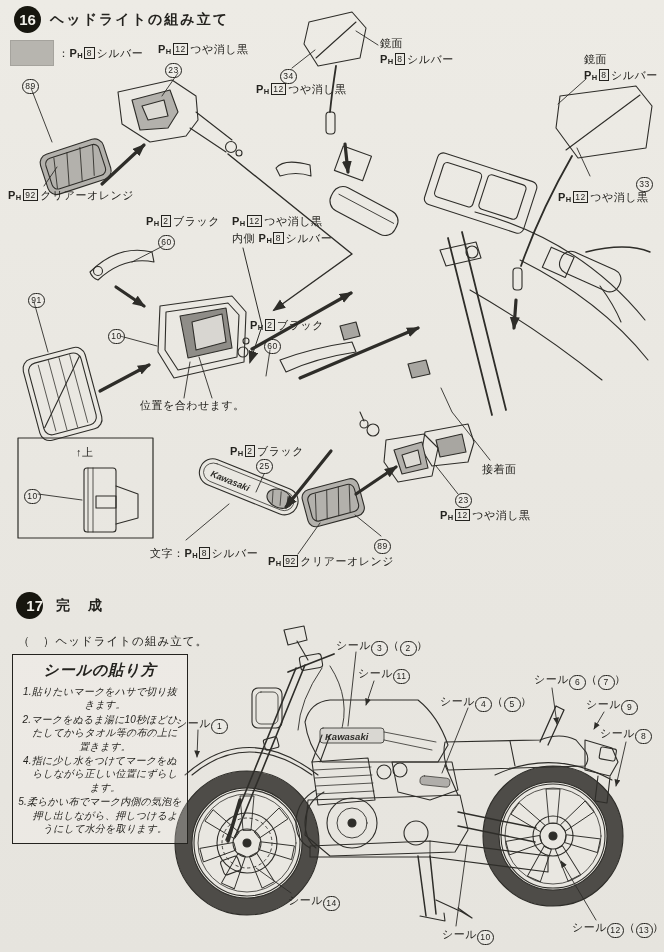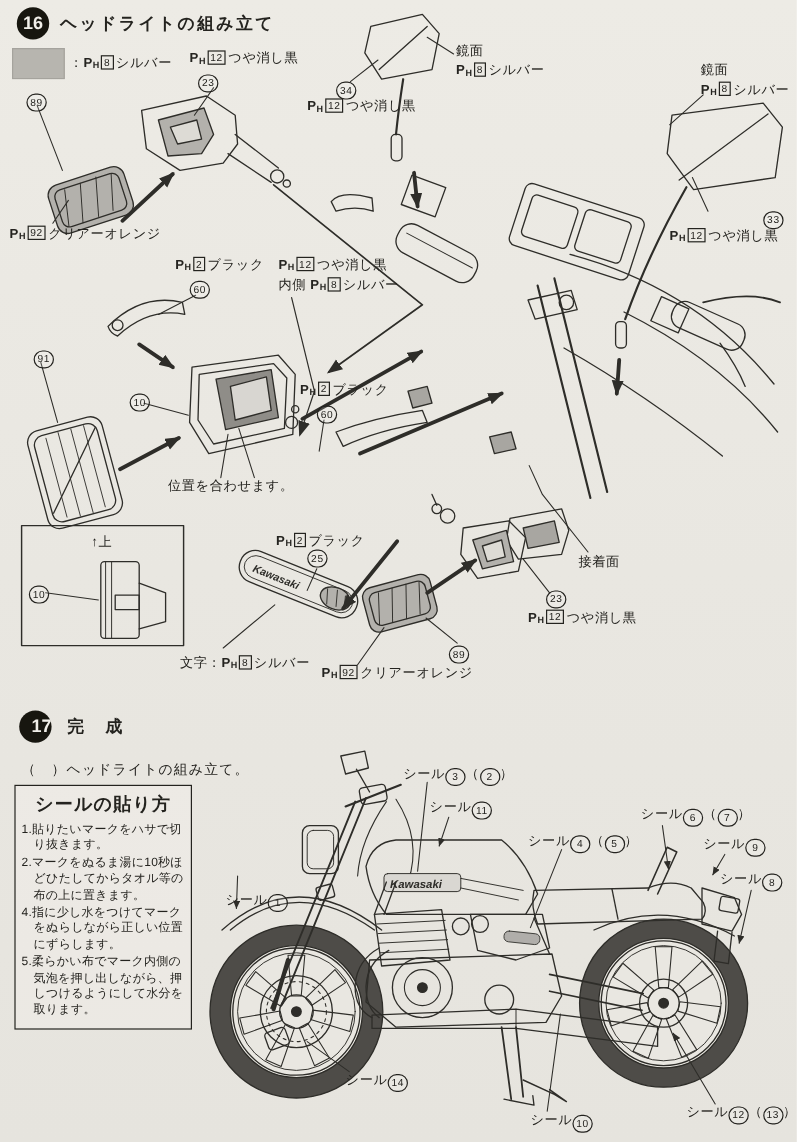--- a/index.html
+++ b/index.html
@@ -24,27 +24,27 @@
   .phH{font-weight:bold;font-size:7.5px;vertical-align:-1px;}
   .pbox{display:inline-block;border:1px solid #24231f;font-size:8.5px;line-height:10px;
         padding:0 1.5px;margin:0 2px 0 1px;vertical-align:1px;}
   .circ{display:inline-flex;align-items:center;justify-content:center;
         min-width:13px;height:13px;border:1px solid #24231f;border-radius:9px;
         font-size:8.5px;line-height:12px;padding:0 1px;vertical-align:-2px;
         background:rgba(255,255,255,0.15);}
   .swatch{position:absolute;left:10px;top:40px;width:44px;height:26px;background:#b7b5af;
         box-shadow:inset 0 0 0 1px #a5a39d;}
   #howto{
-    position:absolute;left:12px;top:654px;width:148px;
+    position:absolute;left:12px;top:654px;width:176px;
     border:1.2px solid #24231f;background:rgba(250,249,245,0.25);
-    padding:4px 5px 7px 5px;box-sizing:border-box;
+    padding:4px 5px 7px 5px;box-sizing:border-box;font-style:italic;
   }
   #howto h3{margin:2px 0 5px 0;text-align:center;font-size:15px;font-weight:bold;letter-spacing:1px;}
   .step{font-size:10px;line-height:1.34;padding-left:10px;text-indent:-10px;margin-bottom:1px;
-        letter-spacing:0.2px;}
+        letter-spacing:0.2px;text-align:center;}
 </style>
 </head>
 <body>
 
 <div id="page">
 
   <svg id="art" width="664" height="952" viewBox="0 0 664 952" fill="none" stroke="#2e2d29" stroke-width="1.1" stroke-linejoin="round" stroke-linecap="round">
     <defs>
       <marker id="ahb" markerUnits="userSpaceOnUse" markerWidth="15" markerHeight="12" refX="11" refY="5" orient="auto">
         <path d="M0,0 L13,5 L0,10 z" fill="#2e2d29" stroke="none"></path>
@@ -366,21 +366,21 @@
     <h3>シールの貼り方</h3>
     <div>
         <div class="step">1.貼りたいマークをハサで切り抜きます。</div>
         <div class="step">2.マークをぬるま湯に10秒ほどひたしてからタオル等の布の上に置きます。</div>
         <div class="step">4.指に少し水をつけてマークをぬらしながら正しい位置にずらします。</div>
         <div class="step">5.柔らかい布でマーク内側の気泡を押し出しながら、押しつけるようにして水分を取ります。</div>
       </div>
   </div>
 
   <div>
-      <div class="lbl" style="left: 176px; top: 743px; margin-left: 12px;"><span>シール</span><span class="circ">1</span></div>
+      <div class="lbl" style="left: 176px; top: 716px;"><span>シール</span><span class="circ">1</span></div>
       <div class="lbl" style="left: 336px; top: 638px;"><span>シール</span><span class="circ">3</span><span>（</span><span class="circ">2</span><span>）</span></div>
       <div class="lbl" style="left: 358px; top: 666px;"><span>シール</span><span class="circ">11</span></div>
       <div class="lbl" style="left: 440px; top: 694px;"><span>シール</span><span class="circ">4</span><span>（</span><span class="circ">5</span><span>）</span></div>
       <div class="lbl" style="left: 534px; top: 672px;"><span>シール</span><span class="circ">6</span><span>（</span><span class="circ">7</span><span>）</span></div>
       <div class="lbl" style="left: 586px; top: 697px;"><span>シール</span><span class="circ">9</span></div>
       <div class="lbl" style="left: 600px; top: 726px;"><span>シール</span><span class="circ">8</span></div>
       <div class="lbl" style="left: 288px; top: 893px;"><span>シール</span><span class="circ">14</span></div>
       <div class="lbl" style="left: 442px; top: 927px;"><span>シール</span><span class="circ">10</span></div>
       <div class="lbl" style="left: 572px; top: 920px;"><span>シール</span><span class="circ">12</span><span>（</span><span class="circ">13</span><span>）</span></div>
     </div>

